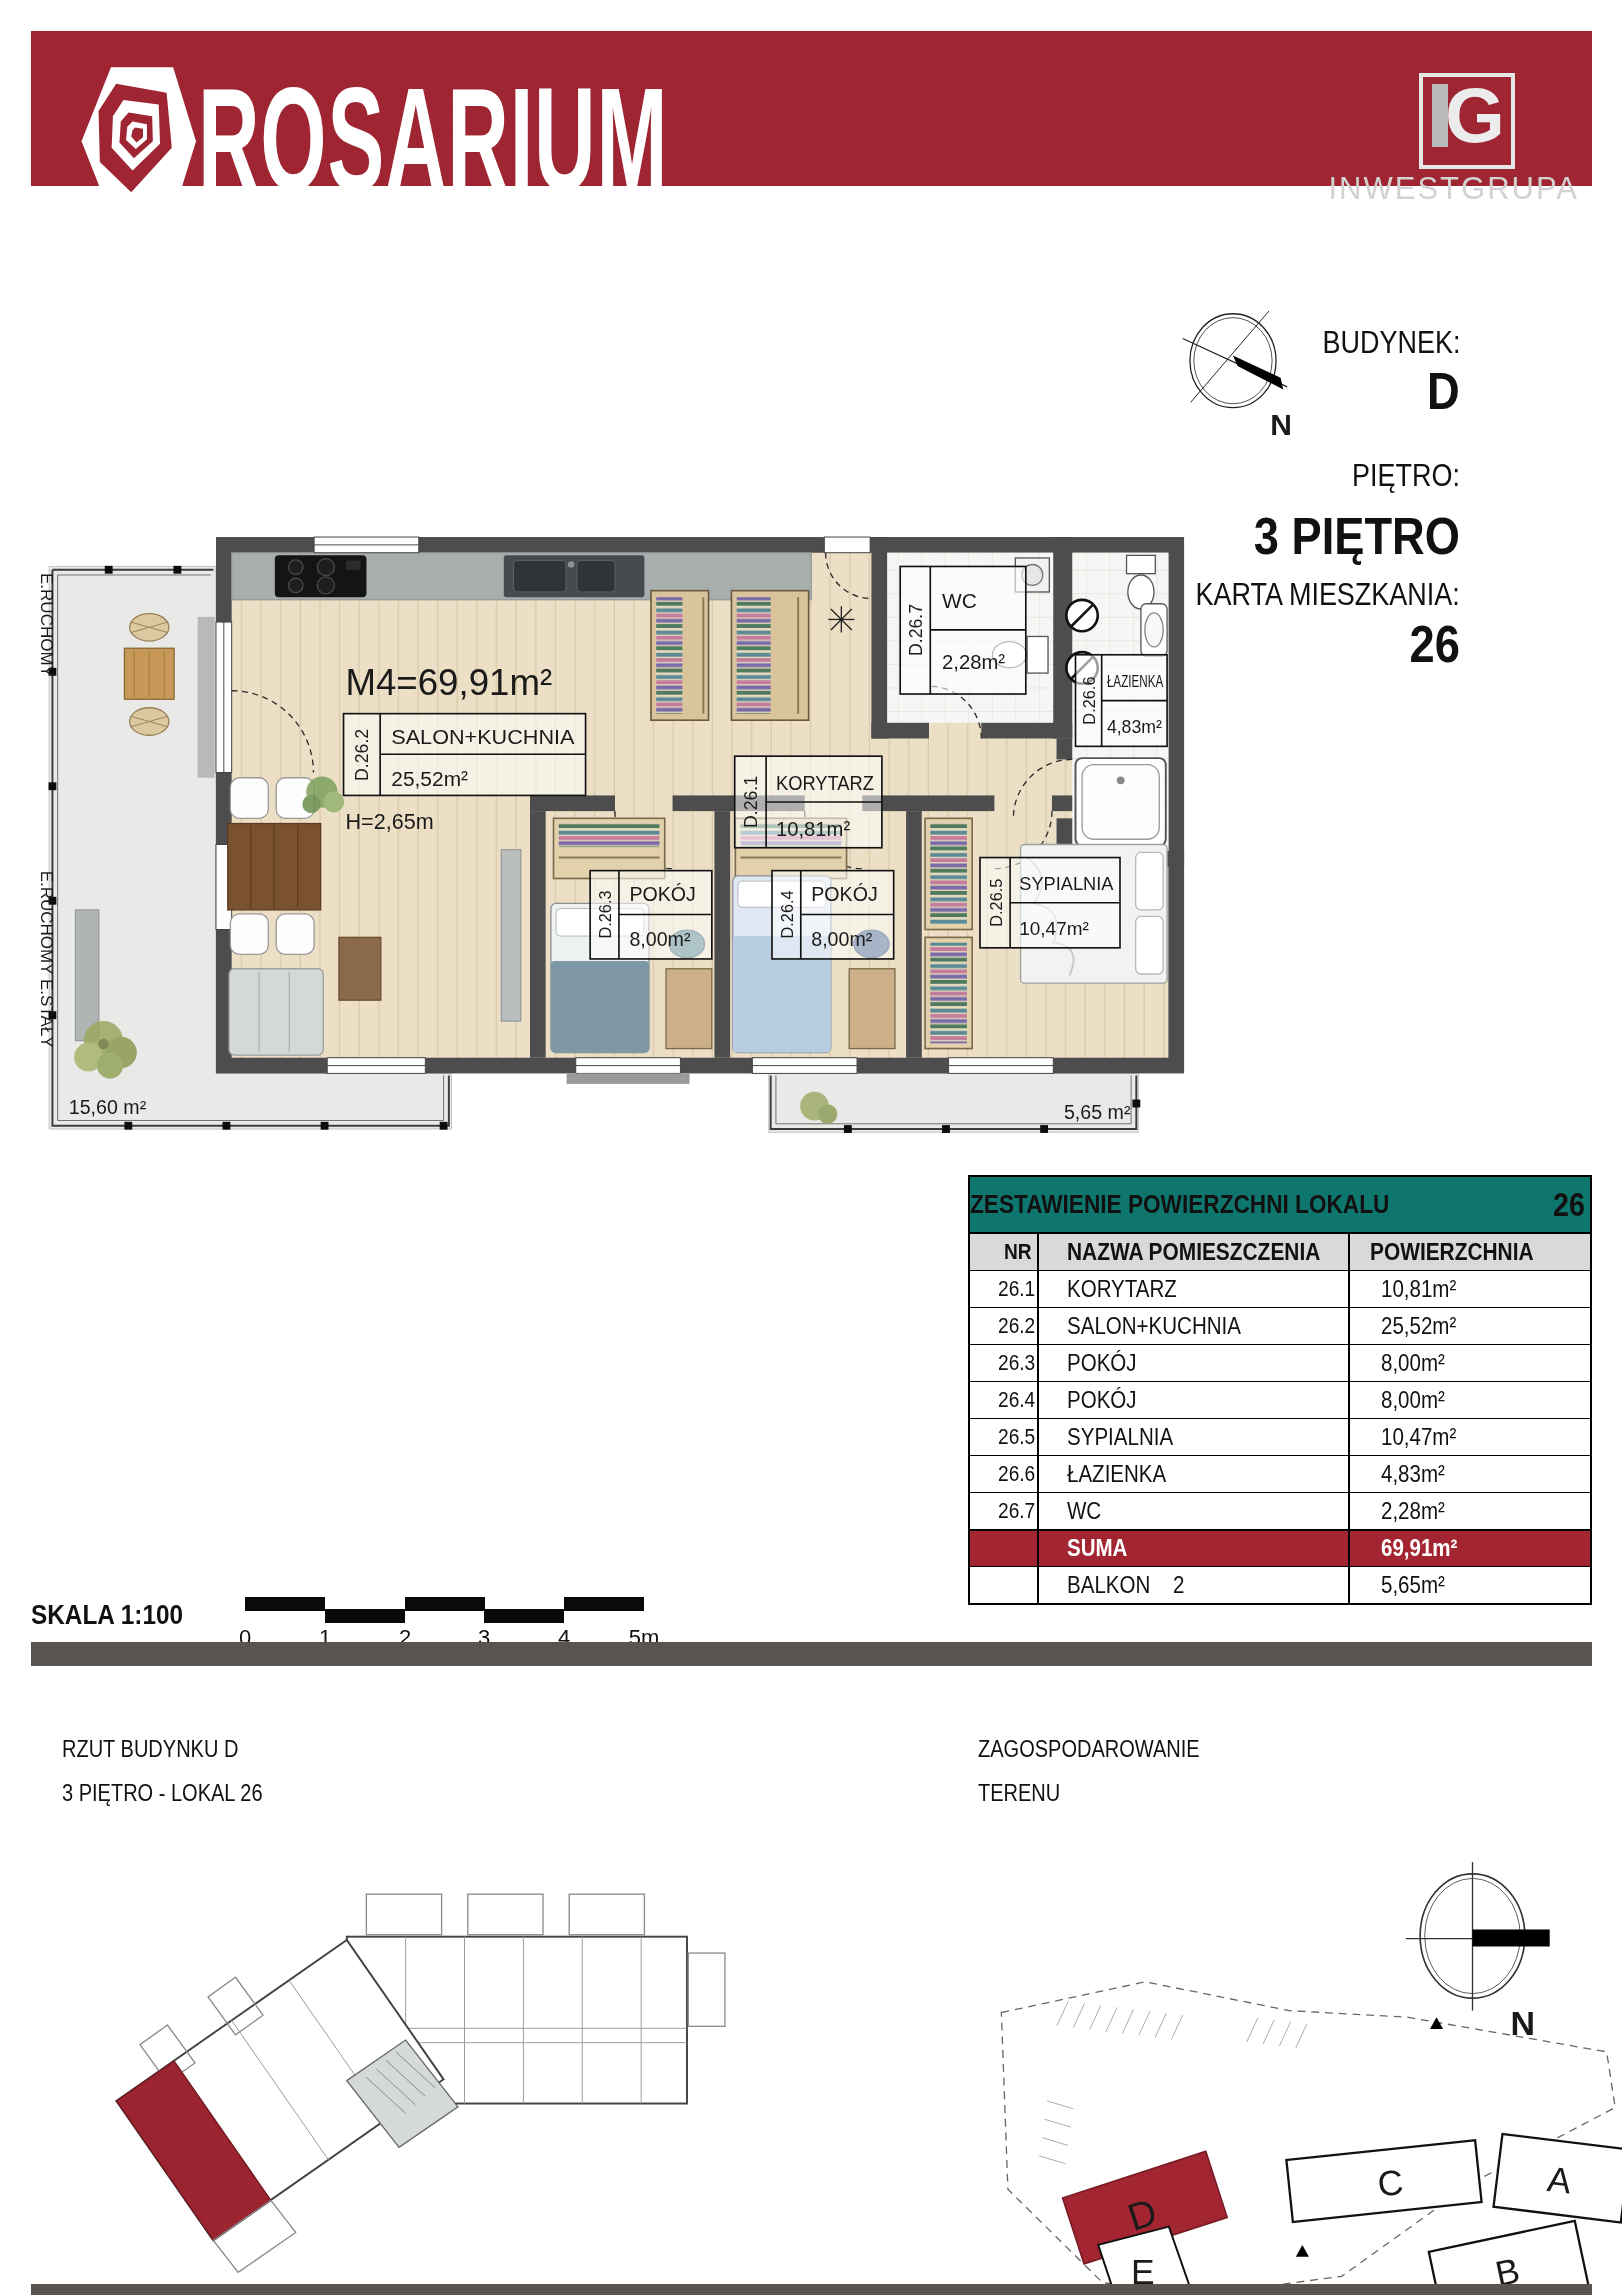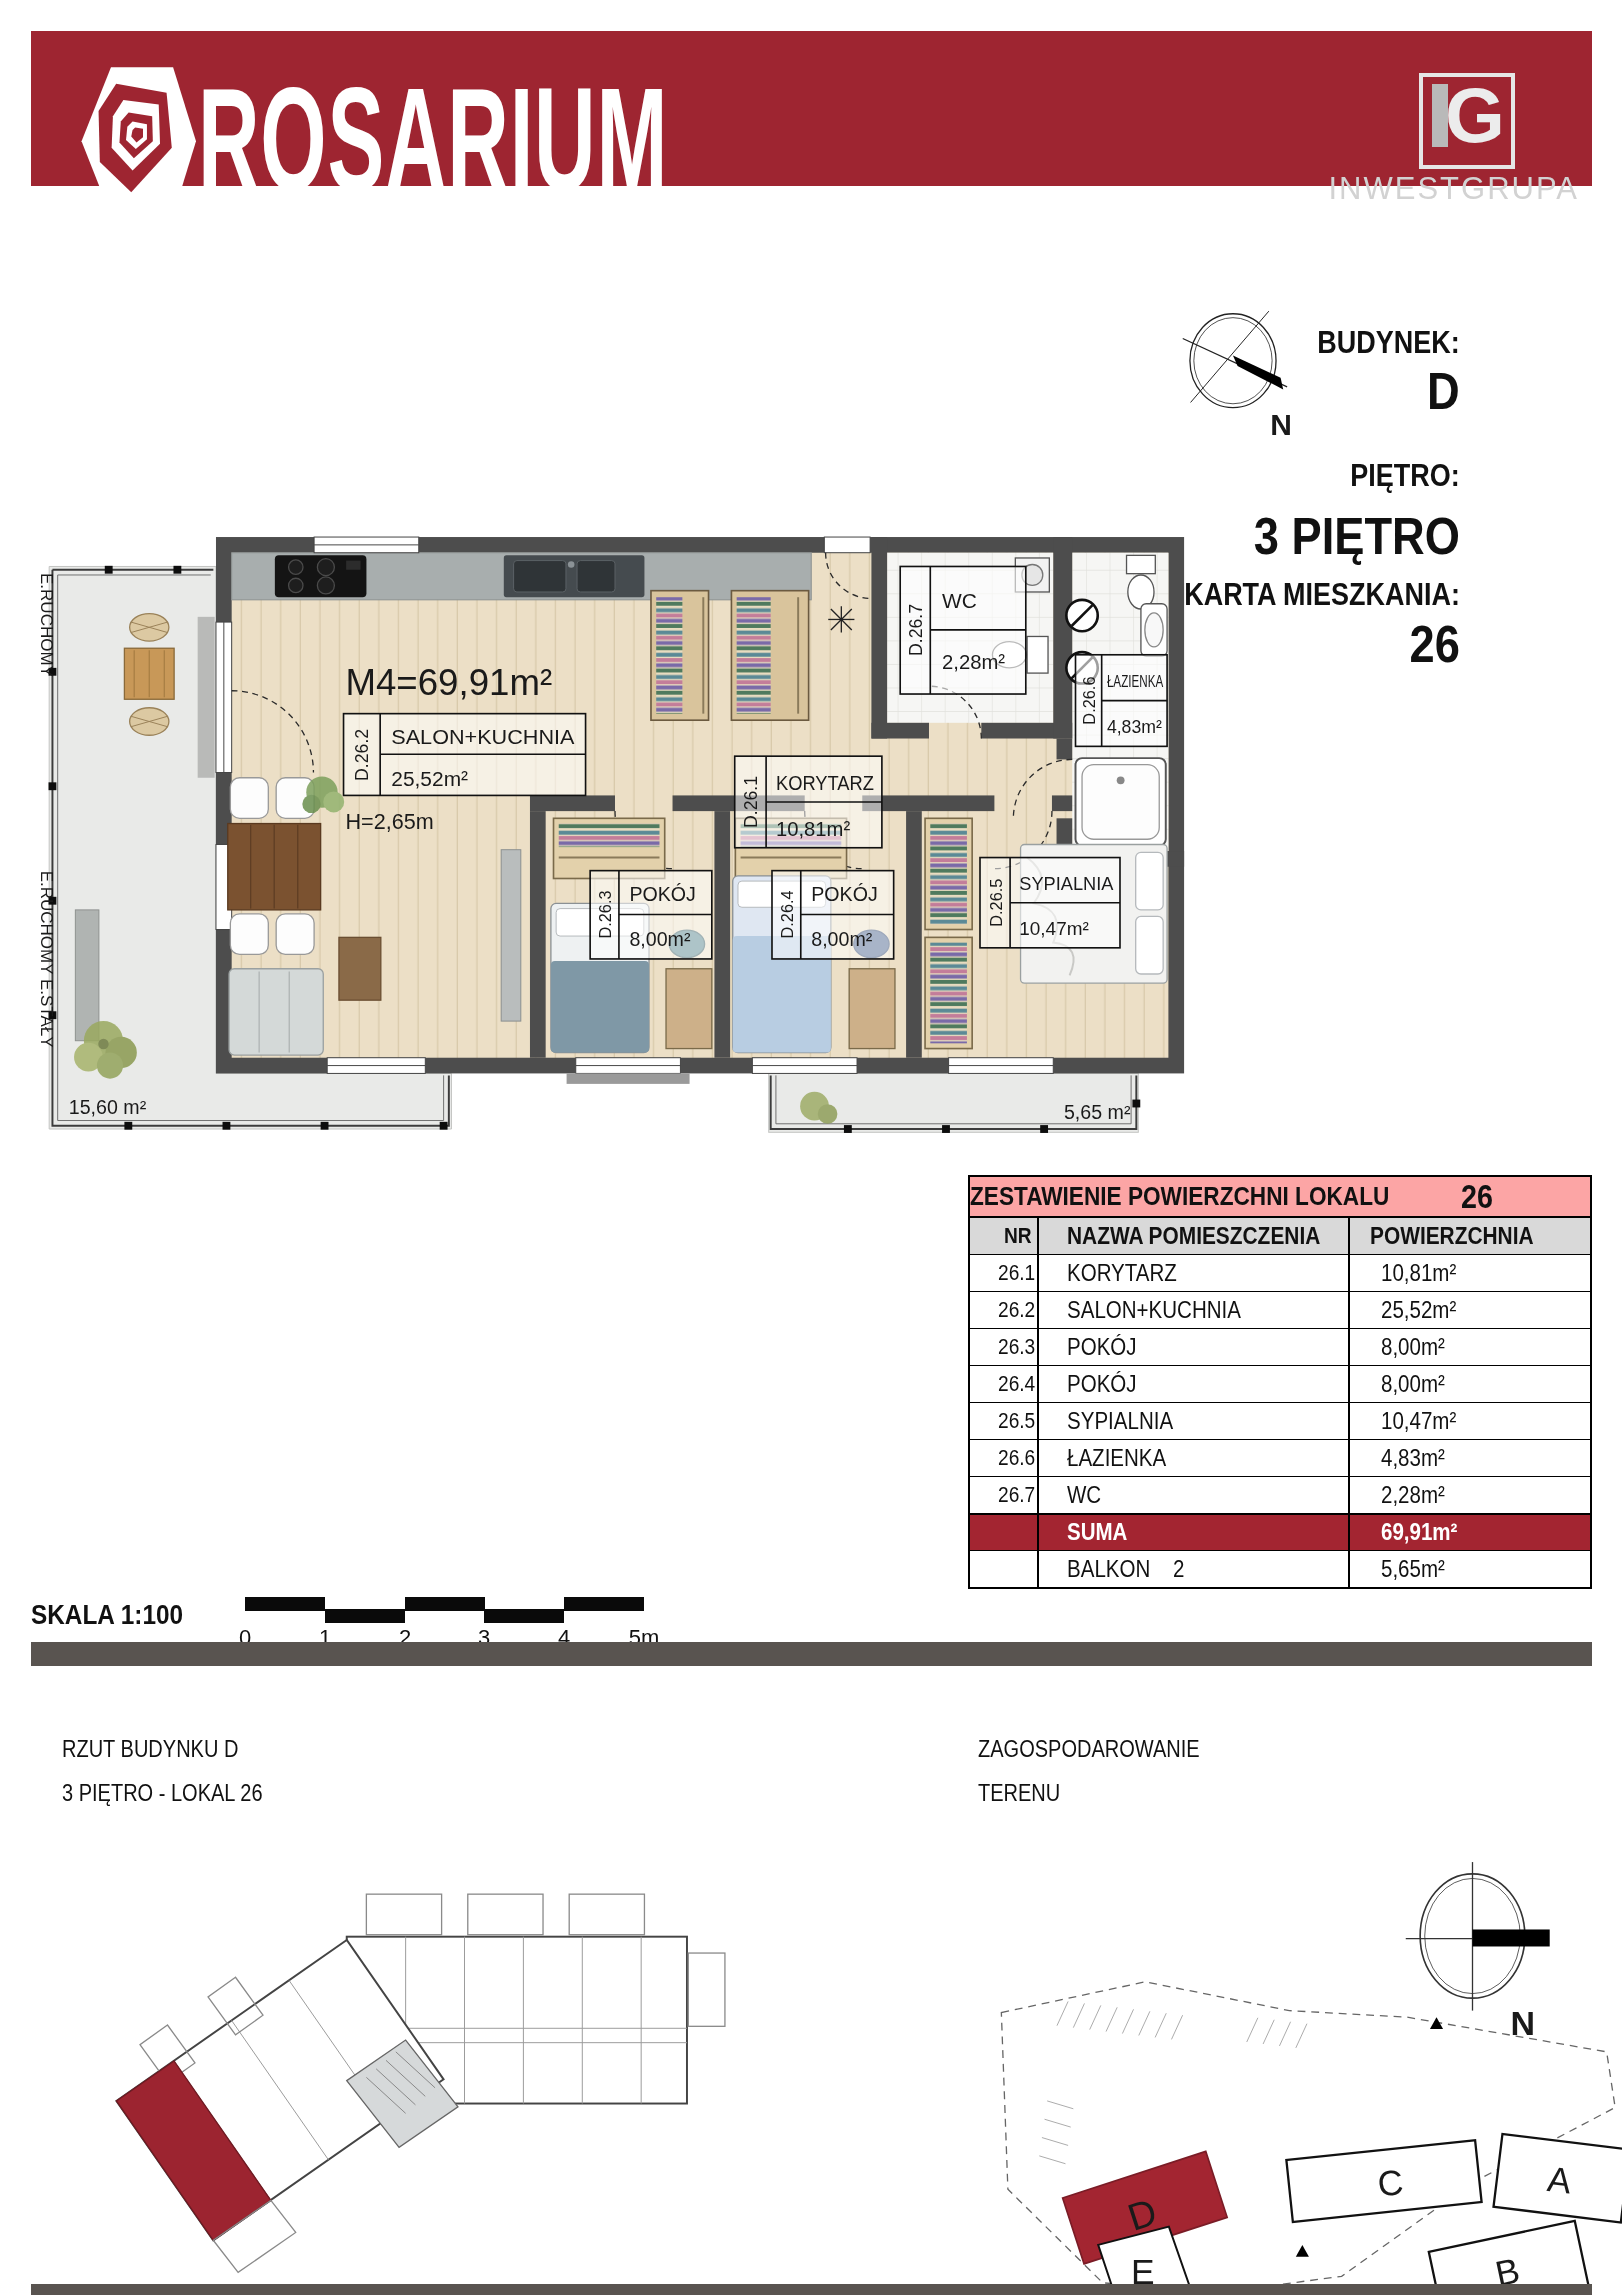--- a/index.html
+++ b/index.html
@@ -10,27 +10,27 @@
   .cond-r{display:inline-block;transform:scaleX(.87);transform-origin:100% 50%;white-space:pre;}
   
   .brandbar{left:31px;top:31px;width:1561px;height:155px;background:#9e2531;}
   .wordmark{left:167px;top:35px;font-size:147px;font-weight:bold;color:#fff;
             transform:scaleX(.58);transform-origin:0 0;letter-spacing:1.3px;line-height:1.0;}
   .igbox{left:1419px;top:73px;width:88px;height:88px;border:4.6px solid #e6e6e6;}
   .igbar{left:9.2px;top:6.5px;width:15.7px;height:63px;background:#b9b9b9;}
   .igG{left:22px;top:-6.5px;font-size:77px;font-weight:bold;color:#ececec;}
   .igtext{left:1243px;top:171px;width:336px;text-align:right;font-size:31px;color:#d2d2d2;letter-spacing:2px;}
   
-  .hlabel{font-size:31px;font-weight:bold;width:458px;text-align:right;left:1002px;}
+  .hlabel{font-size:31px;font-weight:normal;width:458px;text-align:right;left:1002px;}
   .hvalue{font-size:52px;font-weight:bold;width:458px;text-align:right;left:1002px;}
   
   .tbl{left:968px;top:1175px;width:624px;border:2.6px solid #000;box-sizing:border-box;background:#fff;}
   .trow{display:flex;box-sizing:border-box;align-items:center;}
   .trow + .trow{border-top:1.3px solid #000;}
-  .t-title{height:39px;background:#fca5a5;justify-content:flex-start;font-weight:bold;font-size:26px;}
+  .t-title{height:55px;background:#0f766e;justify-content:space-between;font-weight:bold;font-size:26px;}
   .t-head{height:38px;background:#d9d9d9;border-top:2px solid #000 !important;font-weight:bold;font-size:24px;}
   .t-data{height:37px;font-size:23.6px;}
   .t-suma{height:37px;background:#a32531;color:#fff;font-weight:bold;border-top:2px solid #000 !important;}
   .c-nr{width:69px;text-align:center;align-self:stretch;display:flex;align-items:center;justify-content:center;
         border-right:2px solid #000;box-sizing:border-box;font-size:22px;padding-left:32px;}
   .c-name{width:311px;align-self:stretch;display:flex;align-items:center;padding-left:27.5px;
         border-right:2px solid #000;box-sizing:border-box;}
   .c-pow{flex:1;align-self:stretch;display:flex;align-items:center;padding-left:31px;box-sizing:border-box;}
   .t-suma .c-nr{border-right:2px solid #000;}
   

